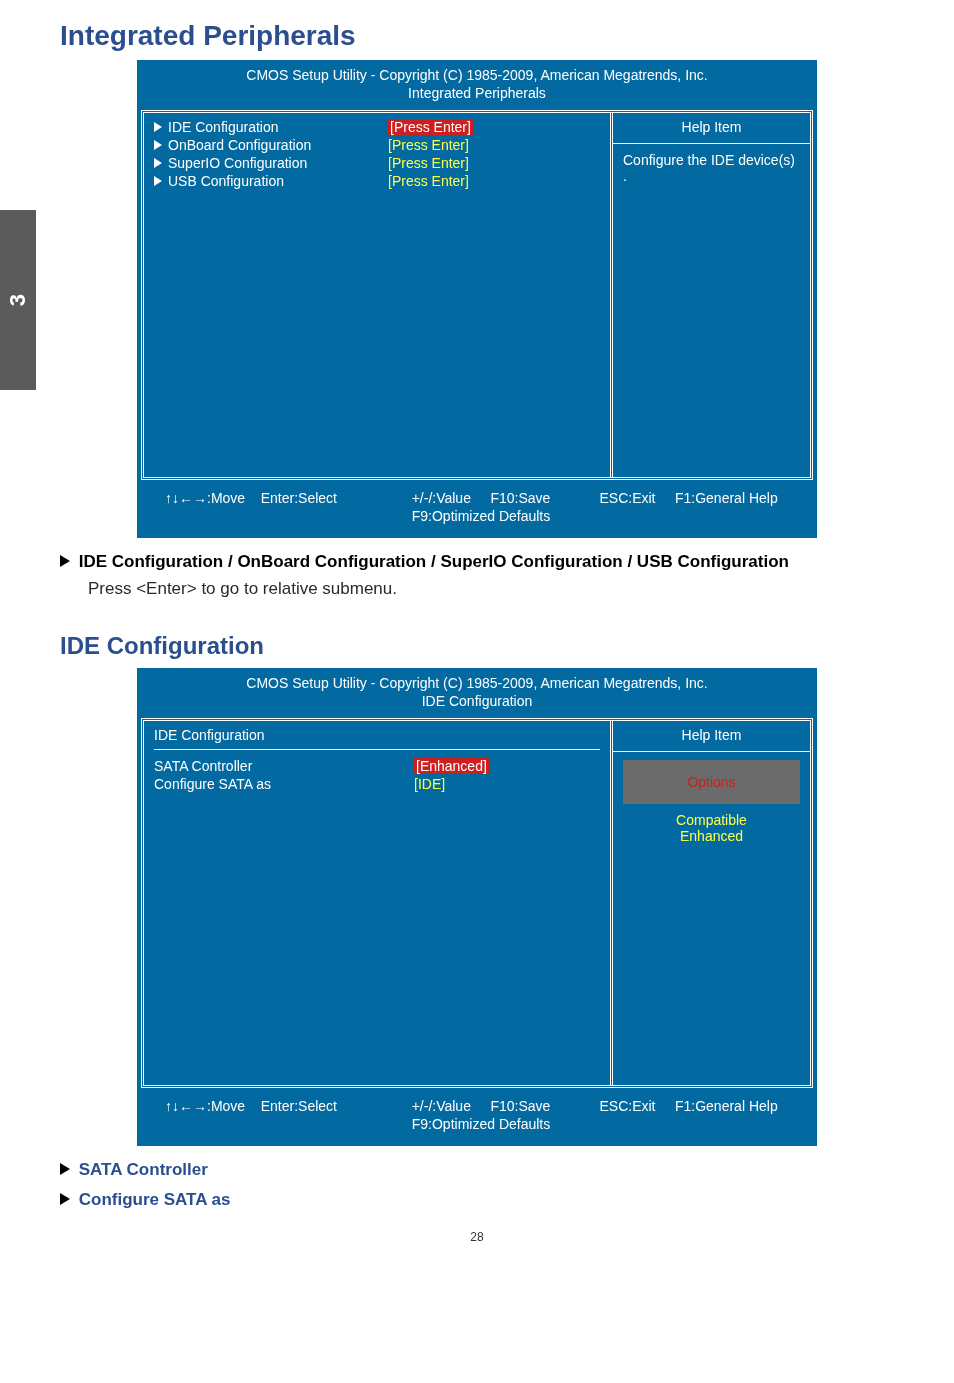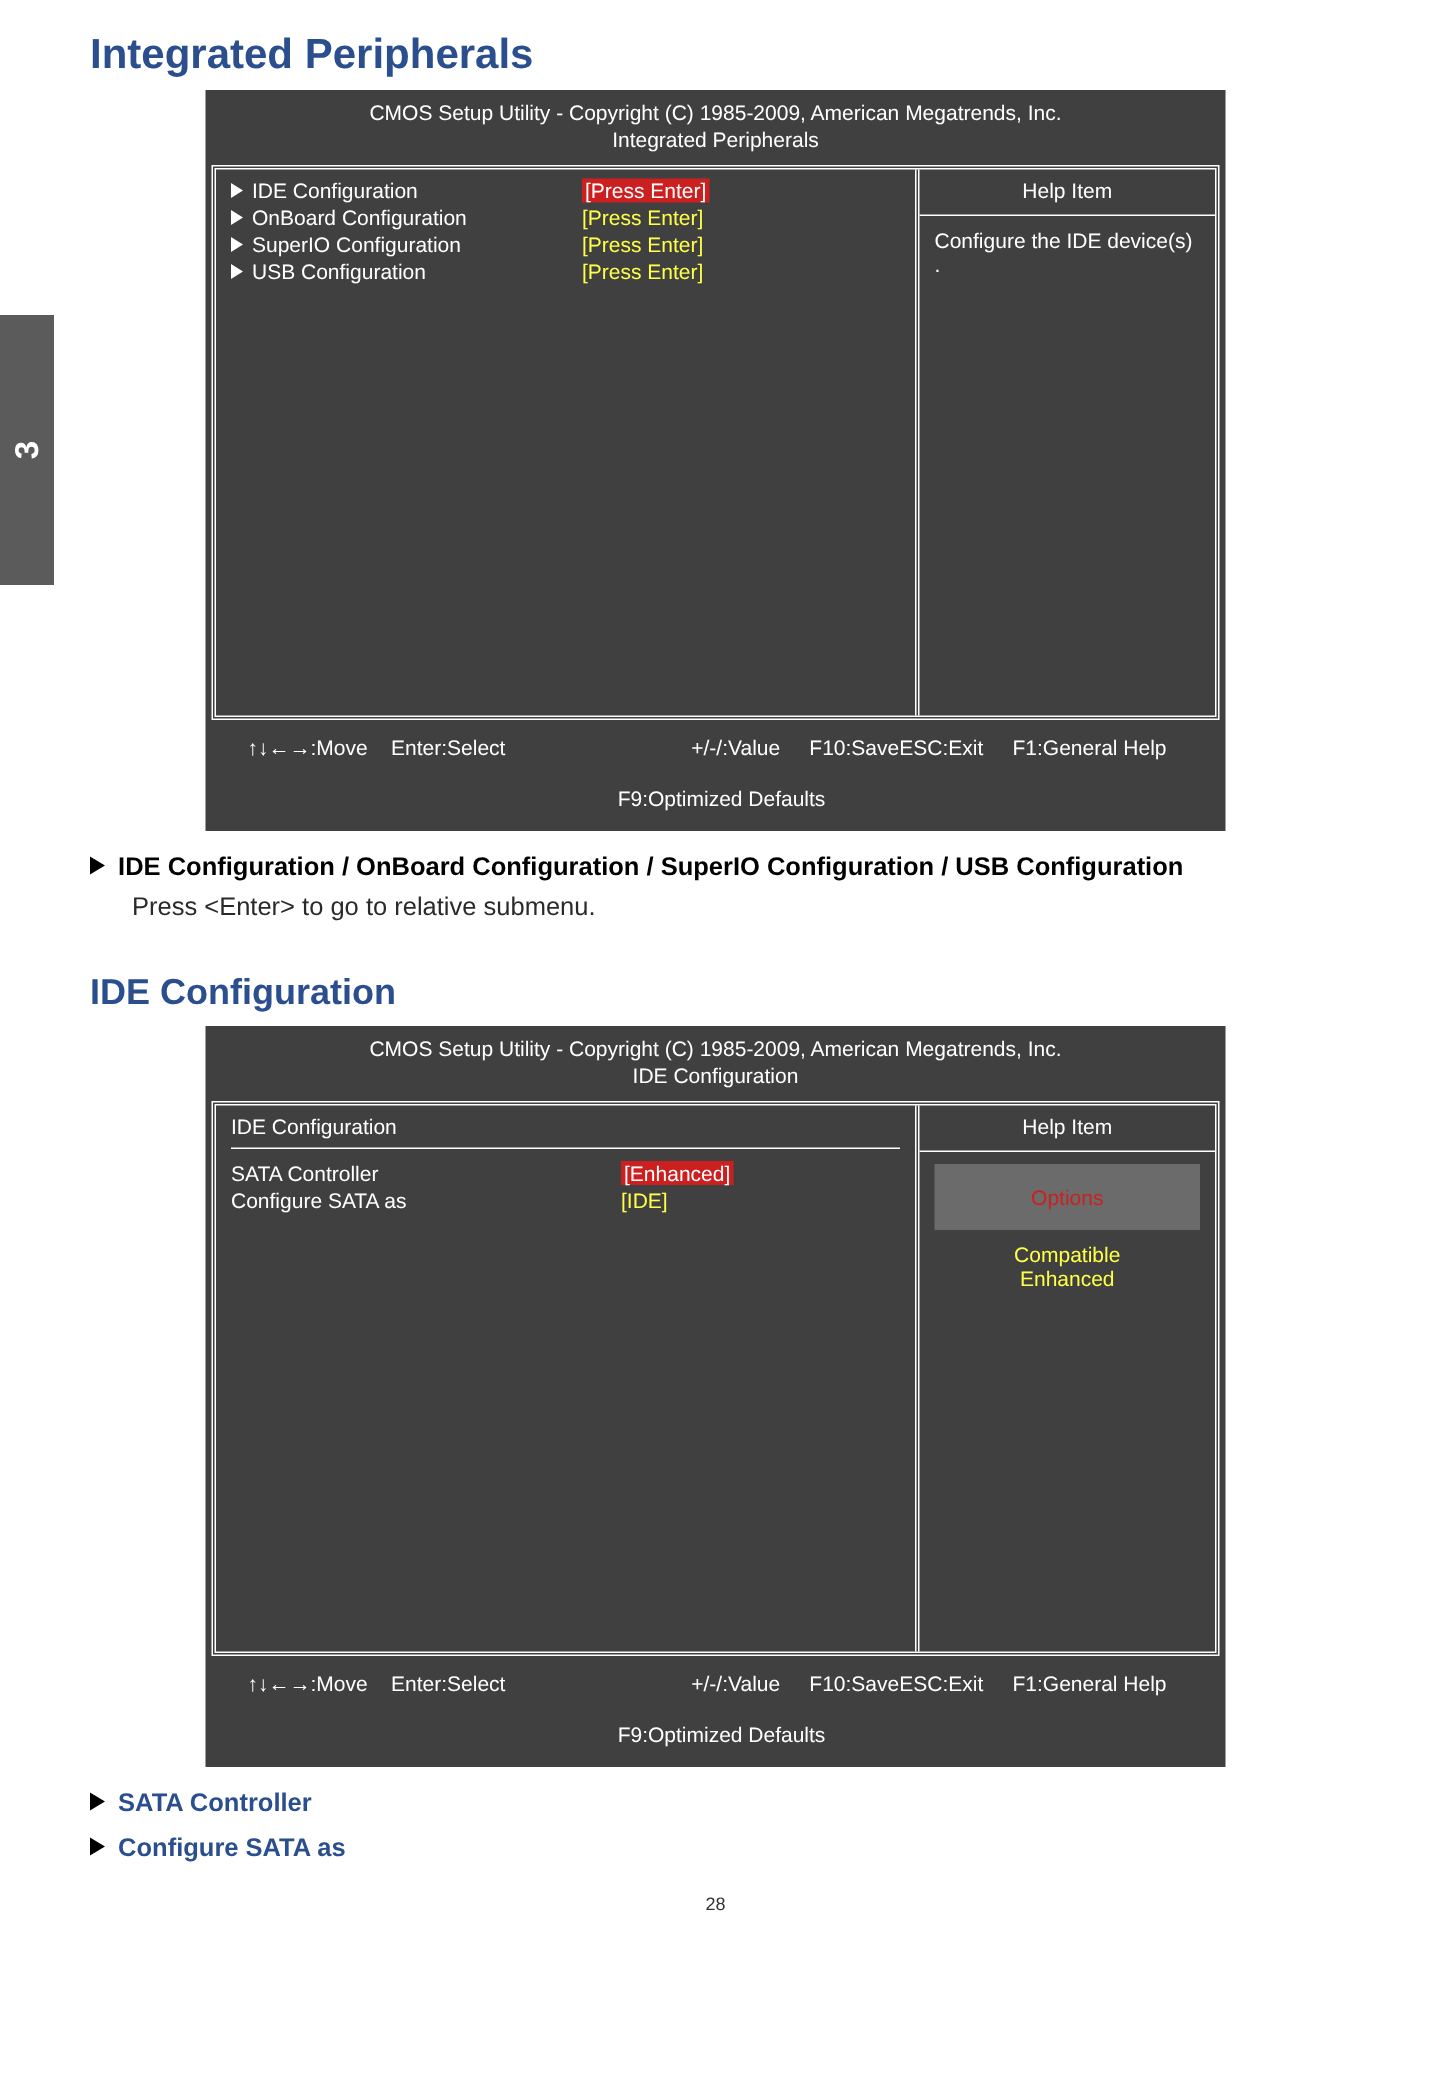--- a/index.html
+++ b/index.html
@@ -38,21 +38,21 @@
     h2.sub-title {
       color: #2a4e8e;
       font-size: 24px;
       font-weight: bold;
       margin-top: 30px;
       margin-bottom: 8px;
     }
     .bios-box {
       width: 680px;
       margin: 0 auto;
-      background: #404040;
+      background: #0369a1;
       color: #fff;
       font-family: Arial, sans-serif;
       font-size: 14px;
     }
     .bios-header {
       text-align: center;
       padding: 6px 0 8px 0;
       color: #fff;
       line-height: 1.3;
     }
@@ -107,23 +107,23 @@
       margin-right: 6px;
       vertical-align: middle;
     }
     .bios-footer {
       padding: 10px 20px 14px 28px;
       color: #fff;
       display: flex;
       flex-wrap: wrap;
     }
     .bios-footer .f-left { flex: 1; }
-    .bios-footer .f-center { flex: 1.2; text-align: right; }
+    .bios-footer .f-center { flex: 1.2; text-align: center; }
     .bios-footer .f-right { flex: 1; text-align: left; }
-    .bios-footer .f-full { width: 100%; text-align: center; margin-top: 18px; }
+    .bios-footer .f-full { width: 100%; text-align: center; margin-top: 2px; }
     .para-block {
       margin-top: 14px;
       margin-bottom: 10px;
     }
     .para-header {
       font-size: 17px;
       color: #2a2a2a;
       margin-bottom: 4px;
     }
     .para-header .tri-black {

